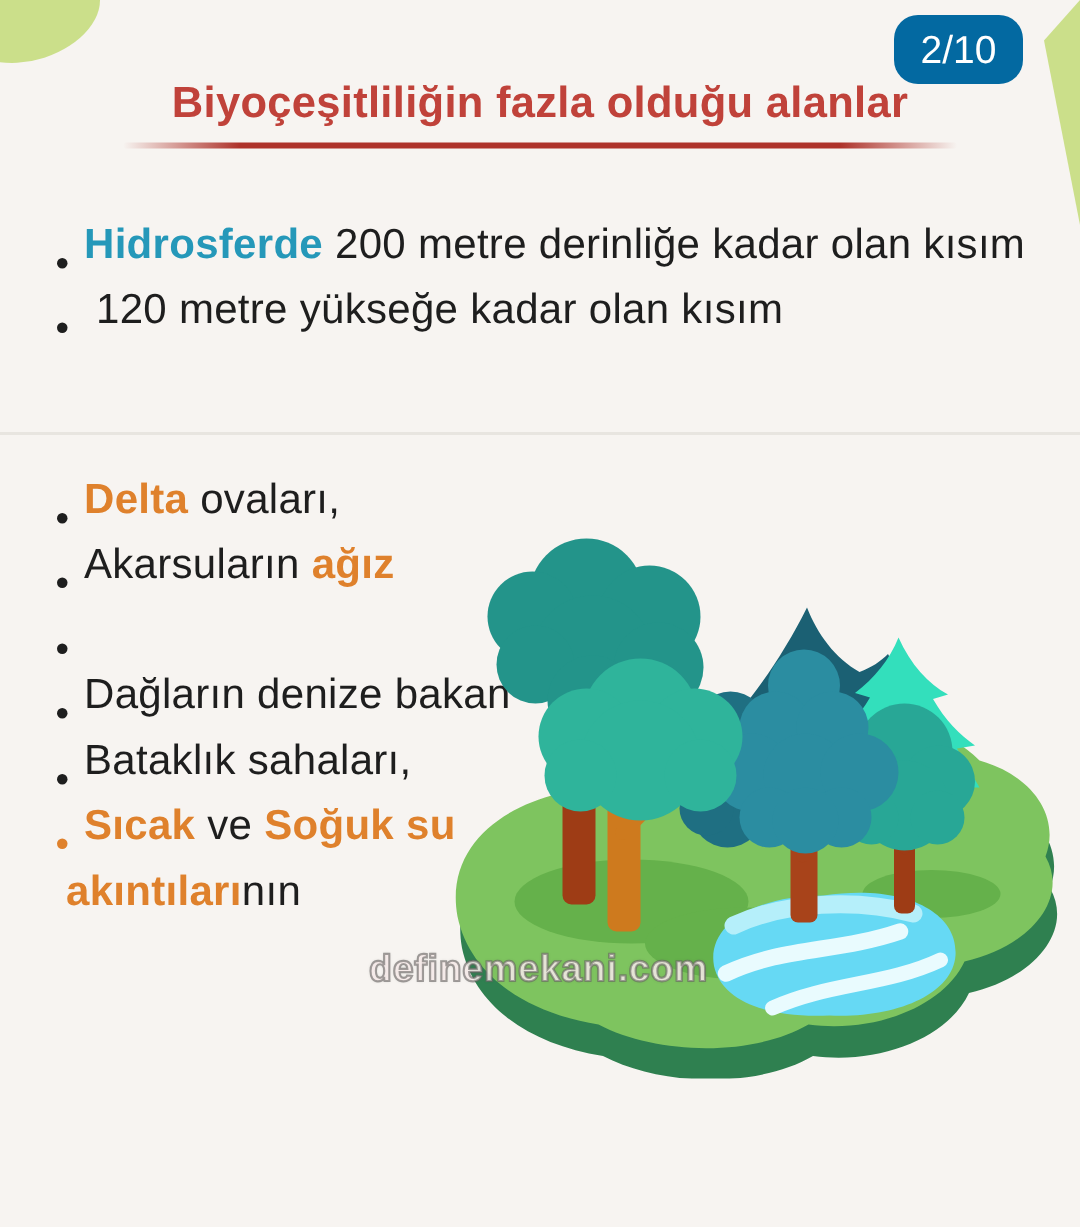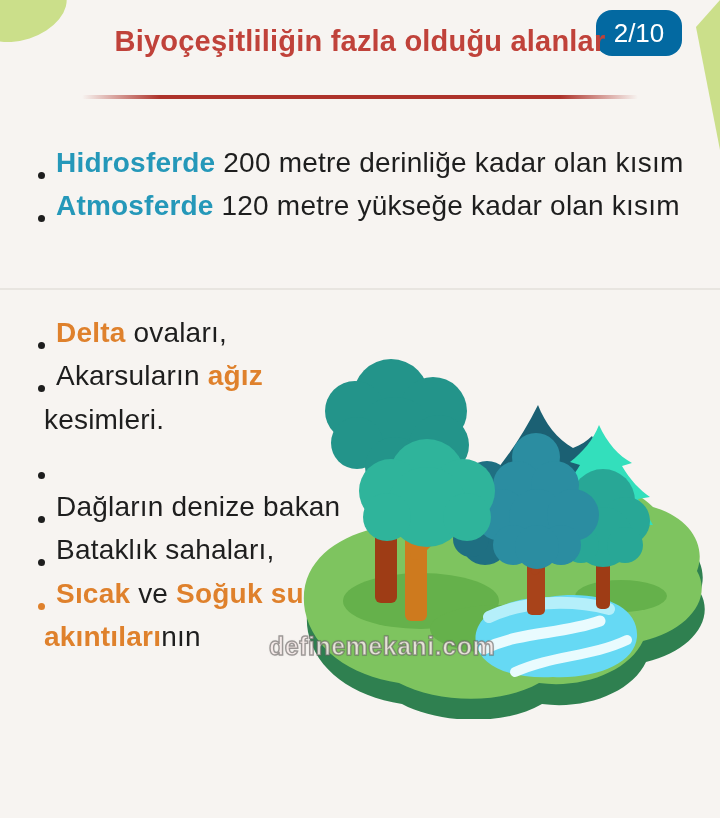--- a/index.html
+++ b/index.html
@@ -29,21 +29,21 @@
   .badge {
     position:absolute; left:596px; top:10px;
     width:86px; height:46px;
     background:#0369a1;
     border-radius:16px;
     display:flex; align-items:center; justify-content:center;
     color:#FFFFFF; font-size:26px;
   }
   
   .title {
-    position:absolute; top:25px; left:0; width:720px;
+    position:absolute; top:53px; left:0; width:720px;
     text-align:center;
     color:#C0423A;
     font-size:29px; font-weight:bold;
     letter-spacing:0.2px;
   }
   .title-divider {
     position:absolute; top:95px; left:82px;
     width:556px; height:4px; border-radius:2px;
     background:linear-gradient(to right, rgba(174,51,43,0) 0%, #AE332B 14%, #AE332B 86%, rgba(174,51,43,0) 100%);
   }
@@ -81,56 +81,52 @@
   }
   
   .watermark {
     position:absolute; left:246px; top:632px;
     font-size:25px; font-weight:bold;
     color:rgba(255,243,241,0.82);
     -webkit-text-stroke:1.4px rgba(104,100,99,0.6);
     text-shadow:0 0 2px rgba(90,90,90,0.35);
     letter-spacing:0.5px;
     z-index:5;
-    margin-left:23px;
   }
 </style>
 </head>
 <body>
 
 <div class="corner-tl"></div>
 <div class="corner-tr"></div>
 
 <div class="badge">
   <span>2/10</span>
 </div>
 
 <h1 class="title">Biyoçeşitliliğin fazla olduğu alanlar</h1>
 <div class="title-divider"></div>
 
 <div class="list list-spheres">
   <div class="line">
     <span class="dot"></span><span class="kw">Hidrosferde</span><span> 200 metre derinliğe kadar olan kısım</span>
   </div>
   <div class="line">
-    <span class="dot"></span><span class="kw">Atmosferde</span><span> 120 metre yükseğe kadar olan kısım</span>
+    <span class="dot"></span><span> 120 metre yükseğe kadar olan kısım</span>
   </div>
 </div>
 
 <div class="section-divider"></div>
 
 <div class="list list-areas">
   <div class="line s2">
     <span class="dot"></span><span class="acc">Delta</span><span> ovaları,</span>
   </div>
   <div class="line s2">
     <span class="dot"></span><span>Akarsuların </span><span class="acc">ağız</span>
-  </div>
-  <div class="line s2 cont">
-    <span>kesimleri.</span>
   </div>
   <div class="line s2">
     <span class="dot"></span>
   </div>
   <div class="line s2">
     <span class="dot"></span><span>Dağların denize bakan</span>
   </div>
   <div class="line s2">
     <span class="dot"></span><span>Bataklık sahaları,</span>
   </div>

